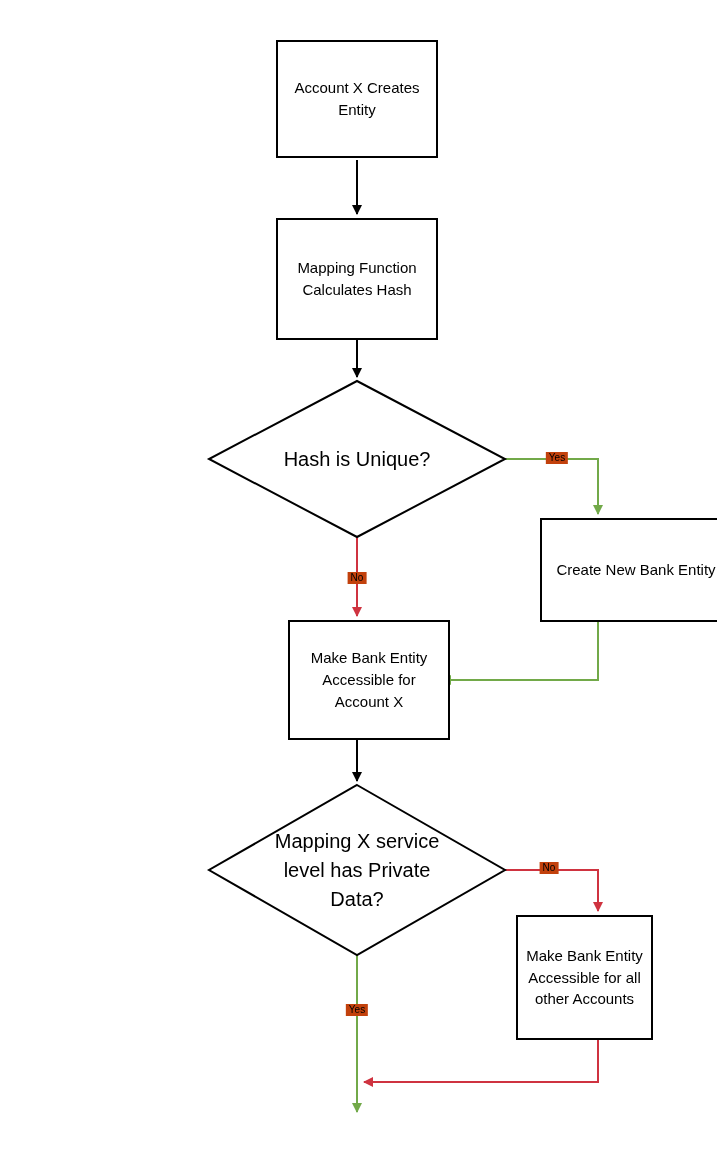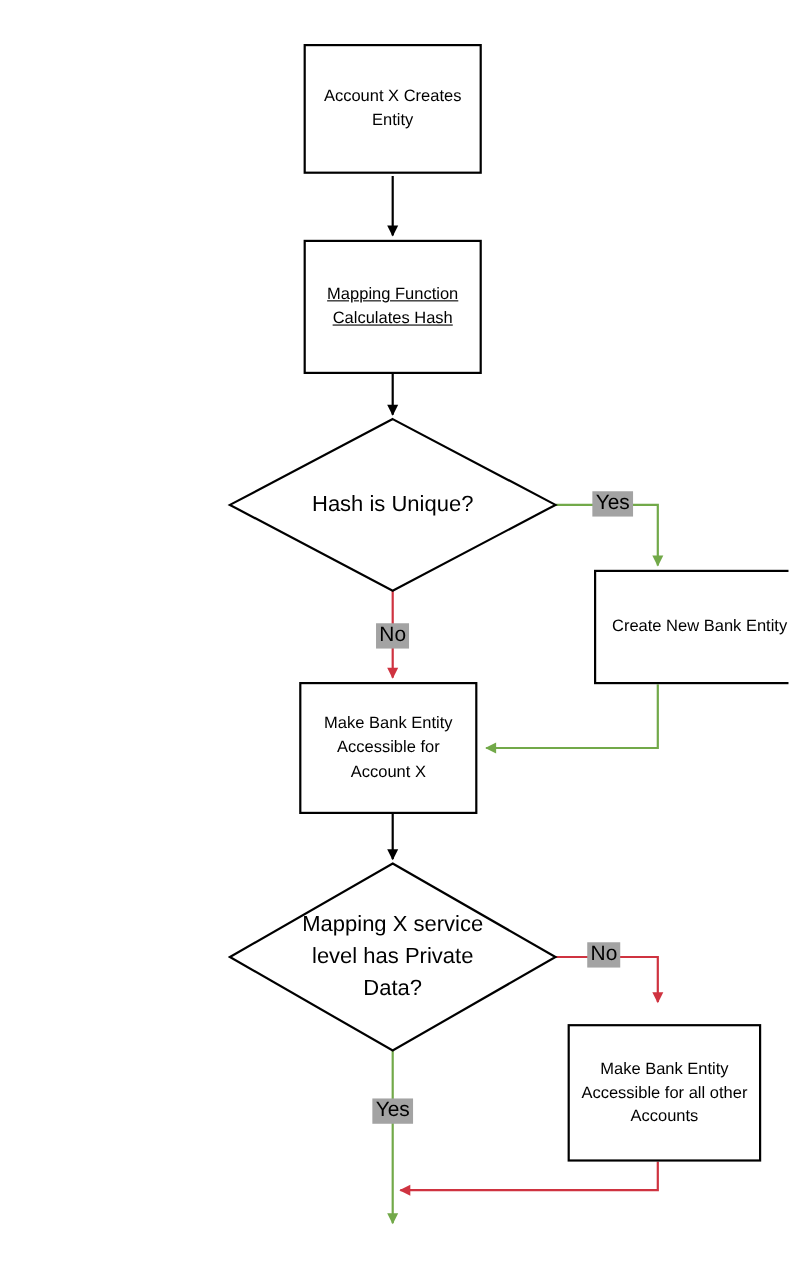--- a/index.html
+++ b/index.html
@@ -29,23 +29,23 @@
   .diamond-label {
     position: absolute;
     transform: translate(-50%, -50%);
     text-align: center;
     font-size: 20px;
     line-height: 1.45;
   }
   .edge-label {
     position: absolute;
     transform: translate(-50%, -50%);
-    background: #a3a3a3;
+    background: #c2410c;
     padding: 0 3px;
-    font-size: 19px;
+    font-size: 10px;
     line-height: 1.2;
     text-align: right;
   }
   svg path.edge { fill: none; stroke-width: 2px; }
   svg polygon.diamond { fill: #ffffff; stroke: #000000; stroke-width: 2px; }
 </style>
 </head>
 <body>
 
 <div class="canvas">
@@ -76,33 +76,33 @@
     <path class="edge" d="M598,1040 L598,1082 L364,1082" marker-end="url(#arrow-red)" stroke="#cf3340"></path>
 
     <polygon class="diamond" points="357,381 505,459 357,537 209,459"></polygon>
     <polygon class="diamond" points="357,785 505,870 357,955 209,870"></polygon>
   </svg>
 
   <div class="node" style="left:276px; top:40px; width:162px; height:118px;">
     <span>Account X Creates Entity</span>
   </div>
 
-  <div class="node" style="left:276px; top:218px; width:162px; height:122px;text-decoration:underline;">
+  <div class="node" style="left:276px; top:218px; width:162px; height:122px;">
     <span>Mapping Function Calculates Hash</span>
   </div>
 
   <div class="node" style="left:516px; top:518px; width:192px; height:104px;margin-left:24px;">
     <span>Create New Bank Entity</span>
   </div>
 
-  <div class="node" style="left:272px; top:620px; width:162px; height:120px;">
+  <div class="node" style="left:288px; top:620px; width:162px; height:120px;">
     <span>Make Bank Entity Accessible for Account X</span>
   </div>
 
-  <div class="node" style="left:516px; top:915px; width:176px; height:125px;margin-top:16px;">
+  <div class="node" style="left:516px; top:915px; width:137px; height:125px;">
     <span>Make Bank Entity Accessible for all other Accounts</span>
   </div>
 
   <div class="diamond-label" style="left:357px; top:459px; width:200px;">Hash is Unique?</div>
 
   <div class="diamond-label" style="left:357px; top:870px; width:190px;">Mapping X service level has Private Data?</div>
 
   <div class="edge-label" style="left:557px; top:458px;">Yes</div>
 
   <div class="edge-label" style="left:357px; top:578px;">No</div>

